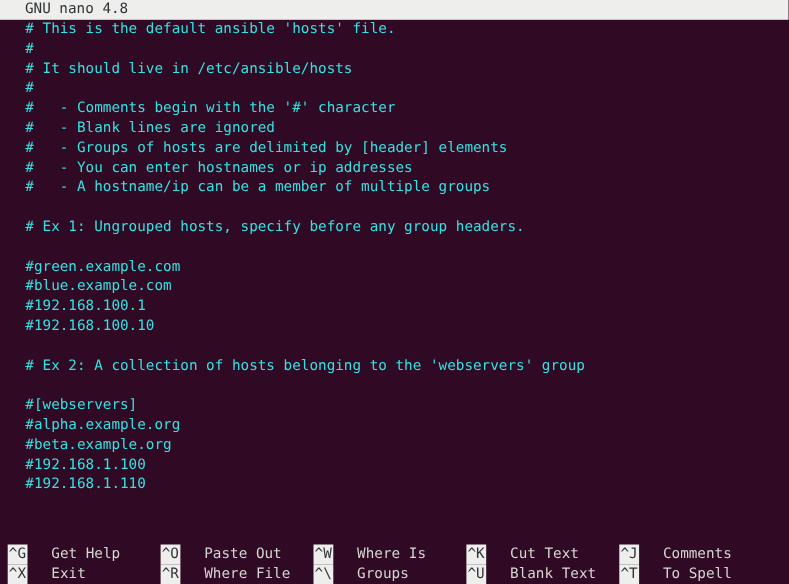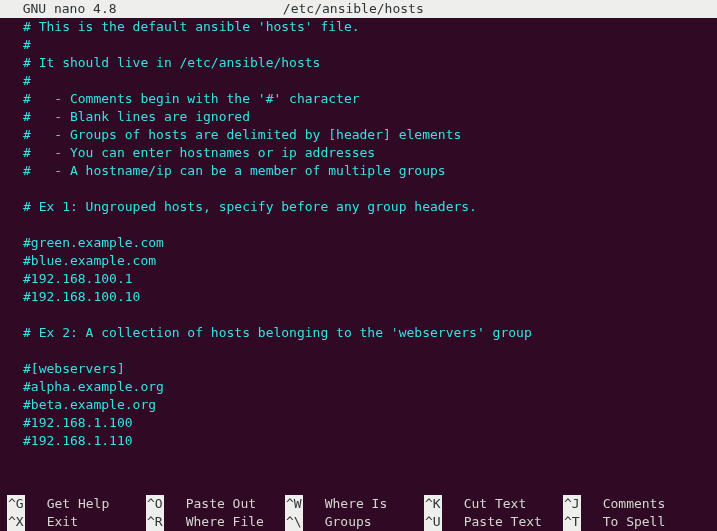--- a/index.html
+++ b/index.html
@@ -57,34 +57,33 @@
   .cmd .lbl {
     color: #d3d7cf;
     margin-left: 22px;
   }
 </style>
 </head>
 <body>
 
 <div class="titlebar">
   <span class="left">  GNU nano 4.8</span>
-  <span class="mid">/etc/ansible/hosts</span>
   <span class="right"></span>
 </div>
 
 <div class="editor" id="editor"><div class="line"># This is the default ansible 'hosts' file.</div><div class="line">#</div><div class="line"># It should live in /etc/ansible/hosts</div><div class="line">#</div><div class="line">#   - Comments begin with the '#' character</div><div class="line">#   - Blank lines are ignored</div><div class="line">#   - Groups of hosts are delimited by [header] elements</div><div class="line">#   - You can enter hostnames or ip addresses</div><div class="line">#   - A hostname/ip can be a member of multiple groups</div><div class="line"></div><div class="line"># Ex 1: Ungrouped hosts, specify before any group headers.</div><div class="line"></div><div class="line">#green.example.com</div><div class="line">#blue.example.com</div><div class="line">#192.168.100.1</div><div class="line">#192.168.100.10</div><div class="line"></div><div class="line"># Ex 2: A collection of hosts belonging to the 'webservers' group</div><div class="line"></div><div class="line">#[webservers]</div><div class="line">#alpha.example.org</div><div class="line">#beta.example.org</div><div class="line">#192.168.1.100</div><div class="line">#192.168.1.110</div></div>
 
 <div class="helpbar">
   <div class="helprow" id="hr1">
       <div class="cmd"><span class="key">^G</span><span class="lbl">Get Help</span></div>
       <div class="cmd"><span class="key">^O</span><span class="lbl">Paste Out</span></div>
       <div class="cmd"><span class="key">^W</span><span class="lbl">Where Is</span></div>
       <div class="cmd"><span class="key">^K</span><span class="lbl">Cut Text</span></div>
       <div class="cmd"><span class="key">^J</span><span class="lbl">Comments</span></div>
     </div>
   <div class="helprow" id="hr2">
       <div class="cmd"><span class="key">^X</span><span class="lbl">Exit</span></div>
       <div class="cmd"><span class="key">^R</span><span class="lbl">Where File</span></div>
       <div class="cmd"><span class="key">^\</span><span class="lbl">Groups</span></div>
-      <div class="cmd"><span class="key">^U</span><span class="lbl">Paste Text</span></div>
+      <div class="cmd"><span class="key">^U</span><span class="lbl">Blank Text</span></div>
       <div class="cmd"><span class="key">^T</span><span class="lbl">To Spell</span></div>
     </div>
 </div>
 
 </body></html>

